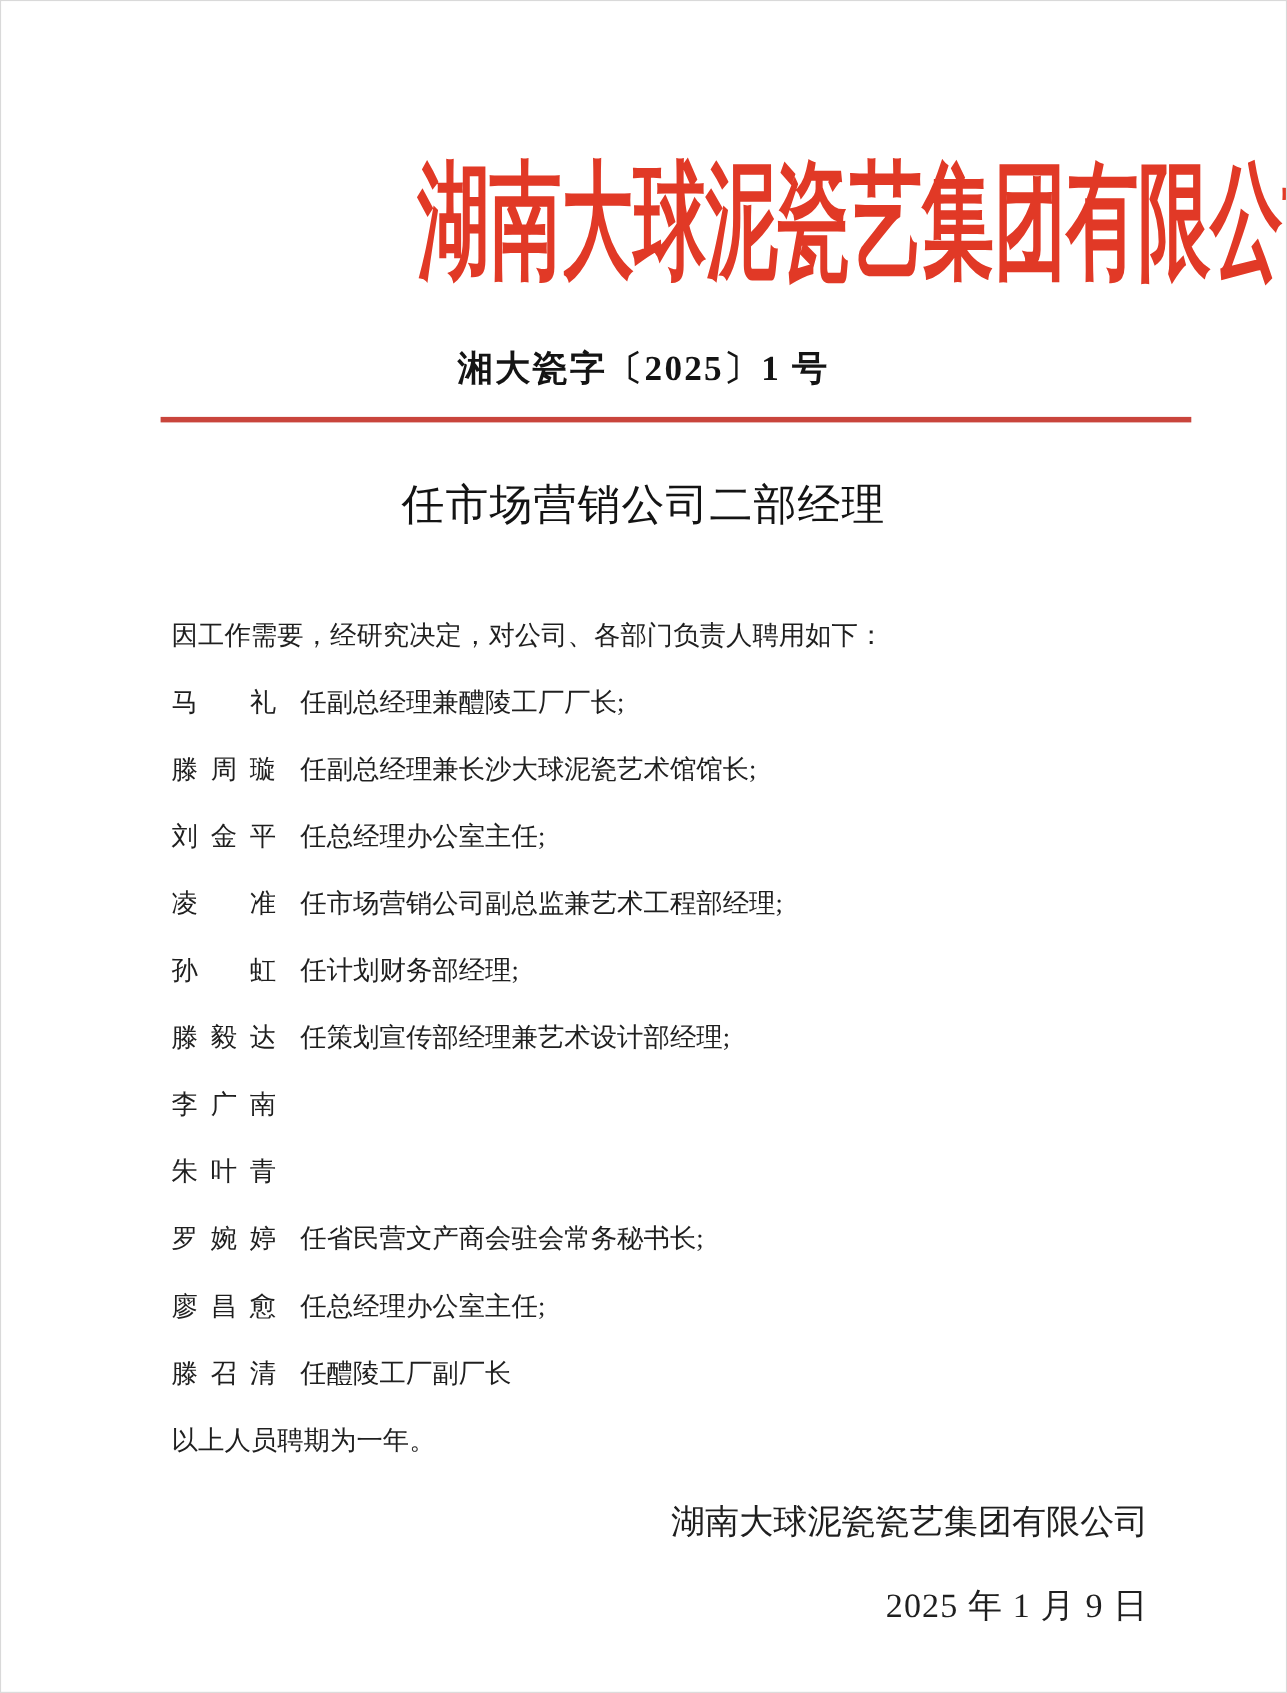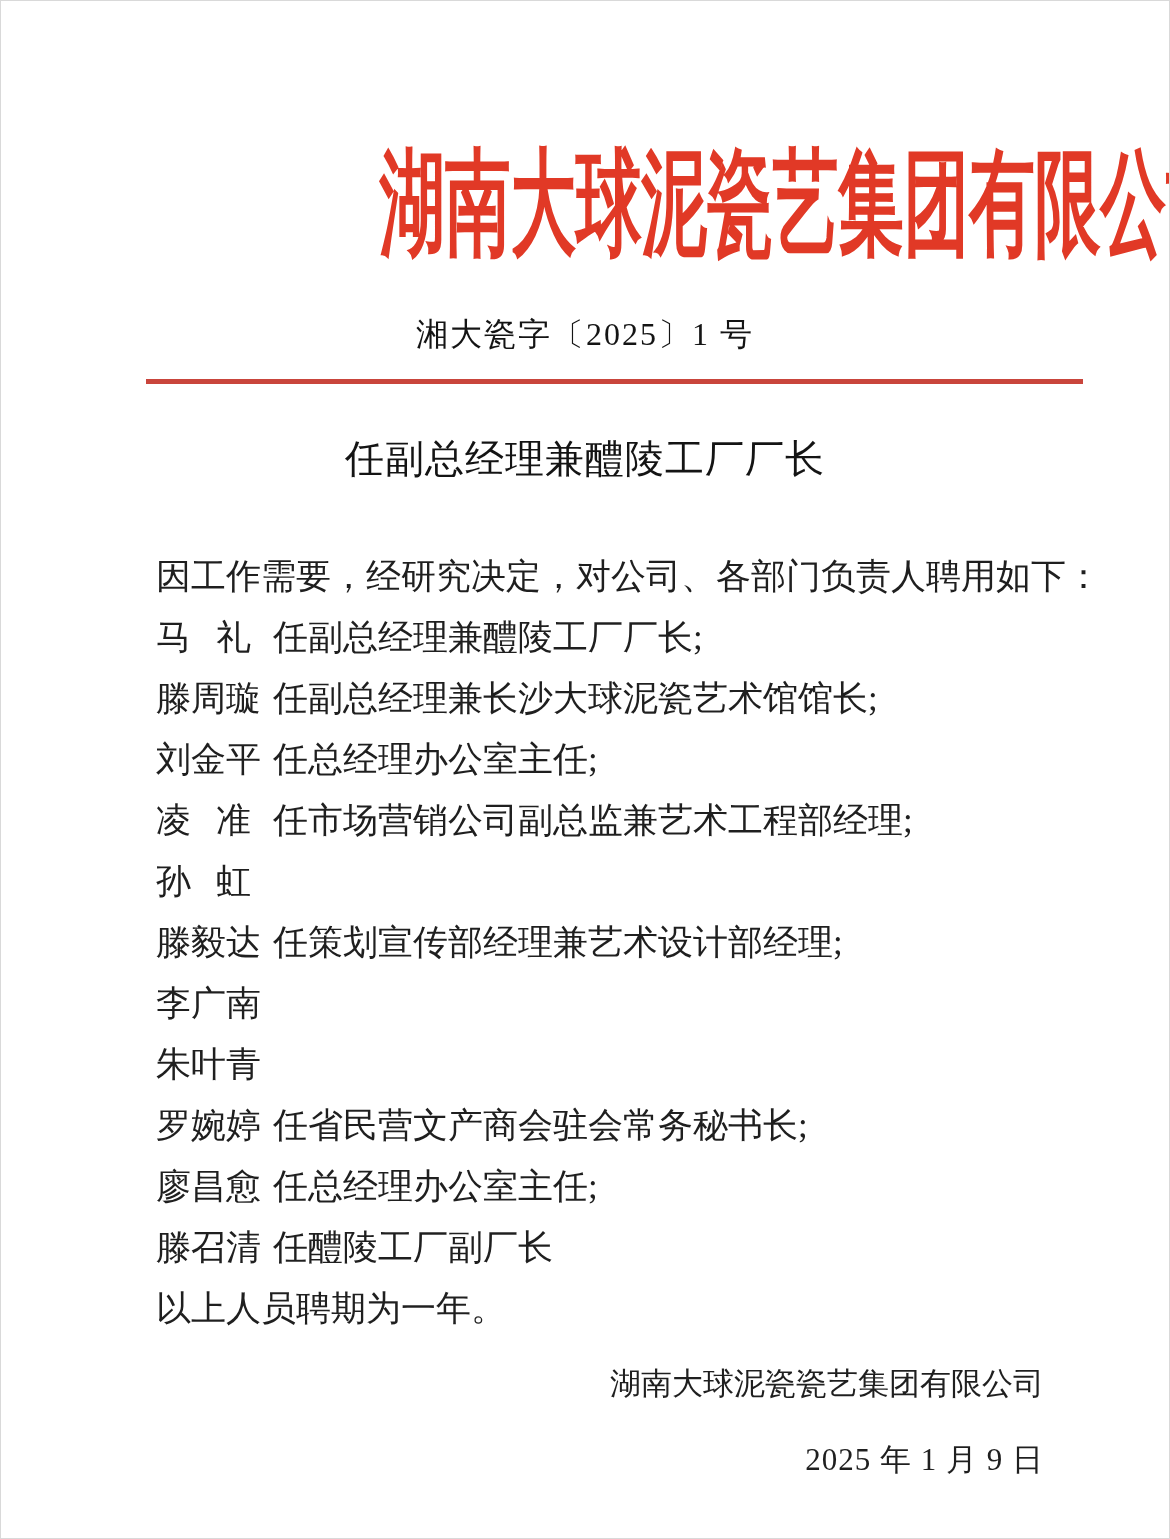--- a/index.html
+++ b/index.html
@@ -33,21 +33,21 @@
     transform: scaleX(0.565);
     transform-origin: center;
     letter-spacing: 0px;
     line-height: 1.05;
     vertical-align: middle;
   }
   .doc-number {
     margin-top: 44px;
     text-align: center;
     font-size: 32px;
-    font-weight: 400;
+    font-weight: 700;
     letter-spacing: 2px;
     color: #141414;
   }
   .red-rule {
     margin: 22px auto 0 145px;
     width: 937px;
     height: 5px;
     background: #c9453c;
   }
   .doc-title {
@@ -55,21 +55,21 @@
     text-align: center;
     font-size: 39px;
     font-weight: 400;
     letter-spacing: 1px;
     color: #141414;
   }
   .body-block {
     margin-top: 60px;
     padding-left: 155px;
     padding-right: 120px;
-    font-size: 35px;
+    font-size: 24px;
   }
   .body-row {
     height: 61px;
     display: flex;
     align-items: center;
     white-space: nowrap;
   }
   .name-box {
     display: inline-flex;
     justify-content: space-between;
@@ -101,21 +101,21 @@
 <div class="page">
 
   <div class="header-wrap">
     <span class="header-title">湖南大球泥瓷艺集团有限公司文件</span>
   </div>
 
   <div class="doc-number">湘大瓷字〔2025〕1 号</div>
 
   <div class="red-rule"></div>
 
-  <div class="doc-title">任副总经理兼醴陵工厂厂长</div>
+  <div class="doc-title">任市场营销公司二部经理</div>
 
   <div class="body-block">
     <div class="body-row">因工作需要，经研究决定，对公司、各部门负责人聘用如下：</div>
     <div id="appointments">
         <div class="body-row">
           <span class="name-box">
             <span class="nch">马</span>
             <span class="nch">礼</span>
           </span>
           <span class="duty">任副总经理兼醴陵工厂厂长;</span>
@@ -141,20 +141,21 @@
             <span class="nch">凌</span>
             <span class="nch">准</span>
           </span>
           <span class="duty">任市场营销公司副总监兼艺术工程部经理;</span>
         </div>
         <div class="body-row">
           <span class="name-box">
             <span class="nch">孙</span>
             <span class="nch">虹</span>
           </span>
+          <span class="duty">任计划财务部经理;</span>
         </div>
         <div class="body-row">
           <span class="name-box">
             <span class="nch">滕</span>
             <span class="nch">毅</span>
             <span class="nch">达</span>
           </span>
           <span class="duty">任策划宣传部经理兼艺术设计部经理;</span>
         </div>
         <div class="body-row">

